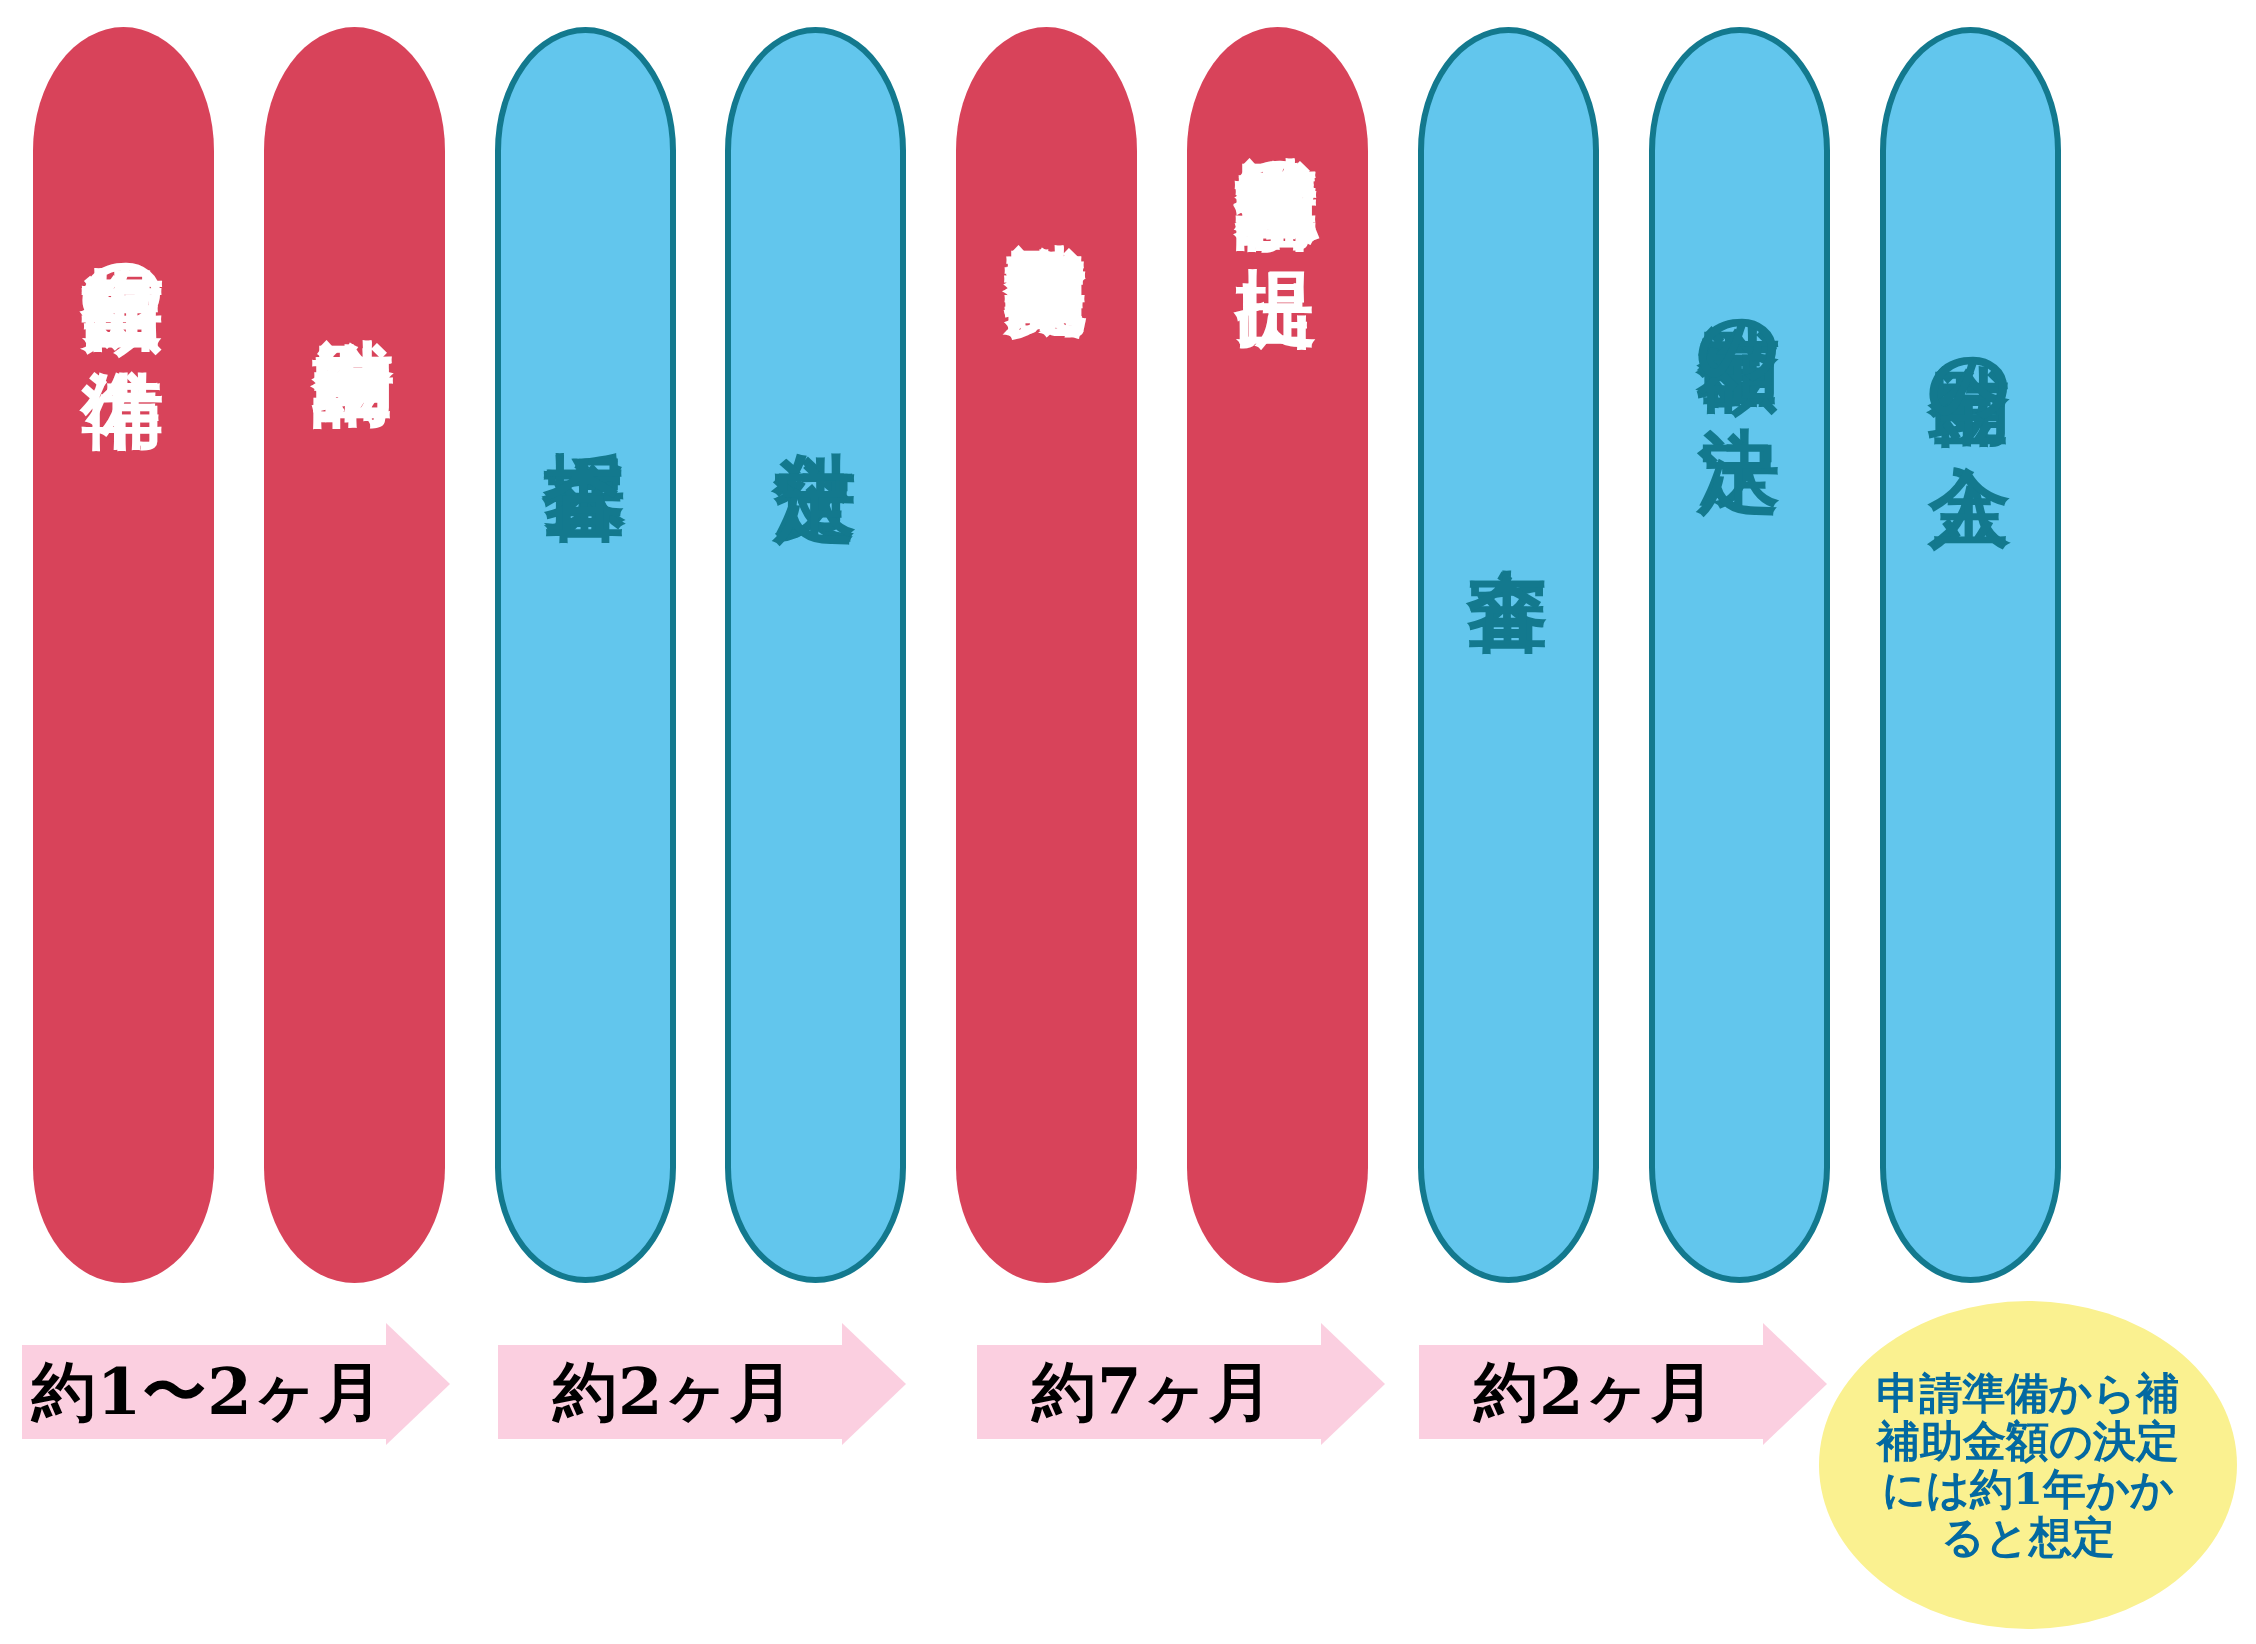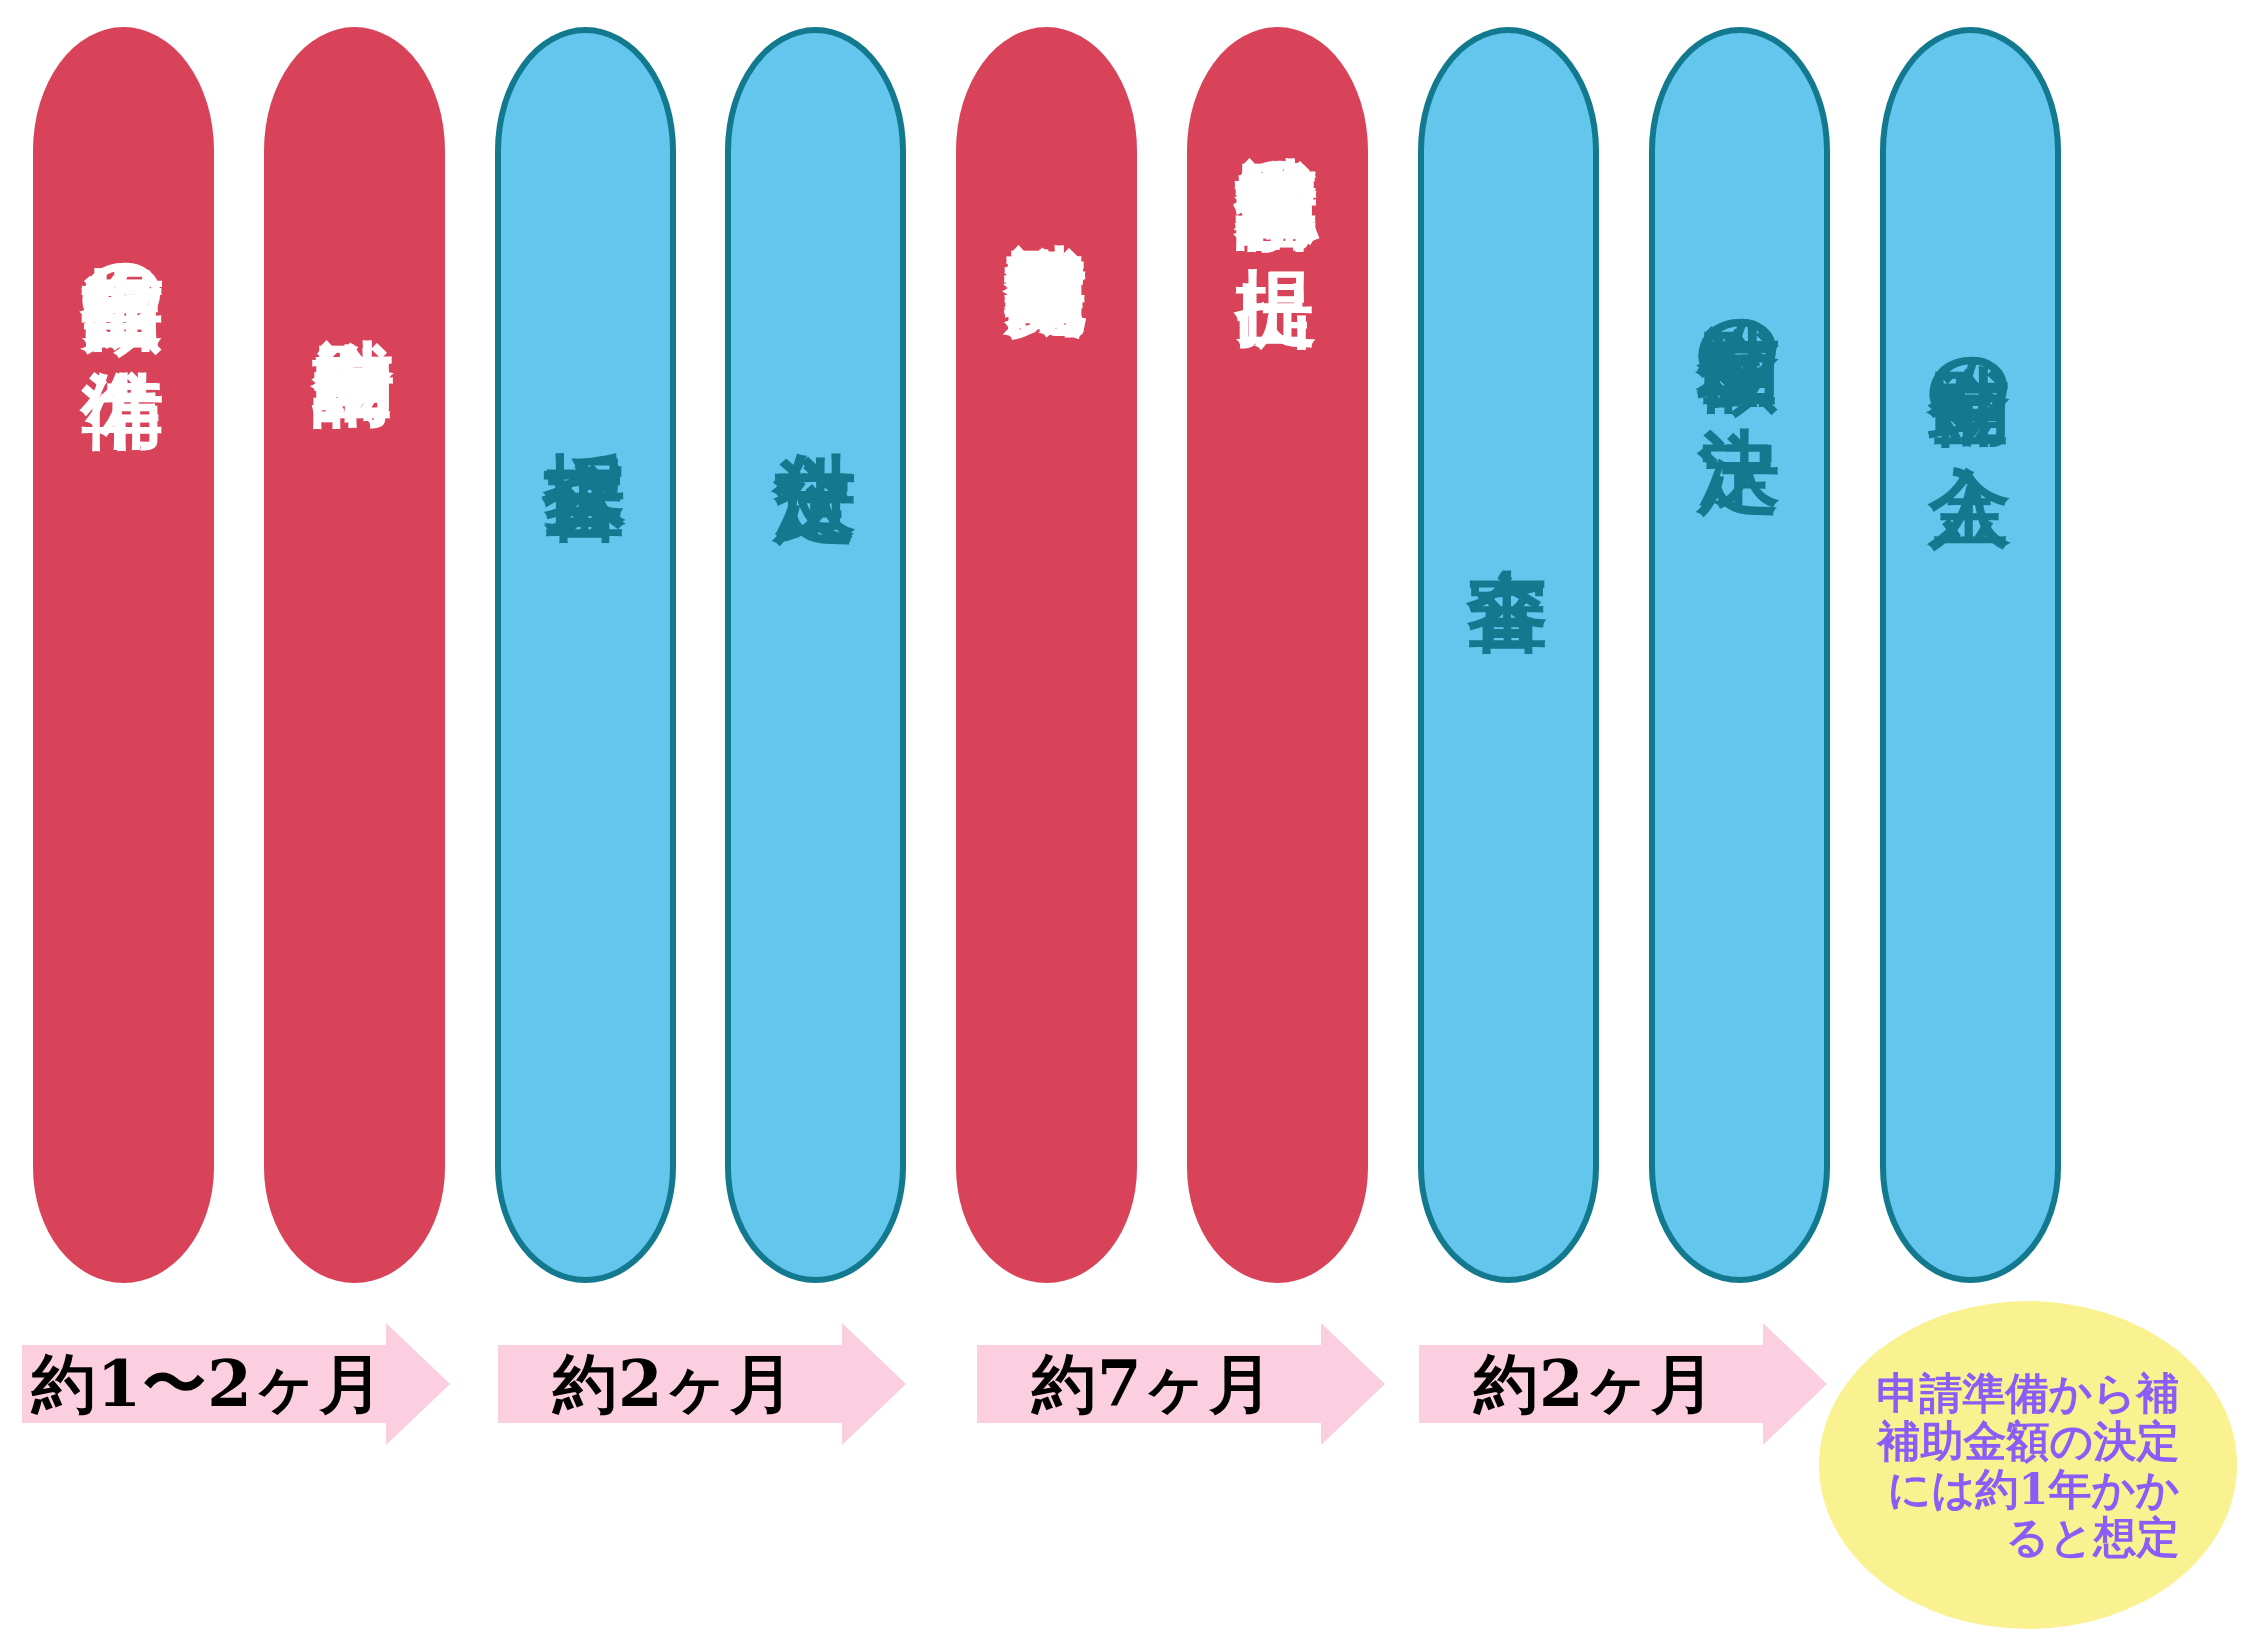--- a/index.html
+++ b/index.html
@@ -39,21 +39,21 @@
     letter-spacing:2px;
     white-space:nowrap;
     -webkit-font-feature-settings:"vert";
   }
   .pill.red .pill-label{color:#FFFFFF;}
   .pill.blue .pill-label{color:#13798E;}
 
   
   .arrow{
     position:absolute;
-    height:78px;
+    height:94px;
     display:flex;
     align-items:center;
   }
   .arrow .shaft{
     position:absolute;
     left:0;top:0;bottom:0;
     background:#FBCFE0;
   }
   .arrow .head{
     position:absolute;
@@ -87,22 +87,22 @@
     align-items:center;
     justify-content:center;
     box-sizing:border-box;
     padding:0 34px;
   }
   .note-text{
     font-family:"DejaVu Serif","Liberation Serif",serif;
     font-weight:700;
     font-size:43px;
     line-height:1.12;
-    color:#8b5cf6;
-    text-align:right;
+    color:#0369a1;
+    text-align:center;
     letter-spacing:0px;
   }
 </style>
 </head>
 <body>
 
 <div id="stage">
 
   <div class="pill red" style="left:33px;  top:27px;  width:181px; height:1256px;">
     <span class="pill-label" style="margin-top:174px;">提出書類の準備</span>

